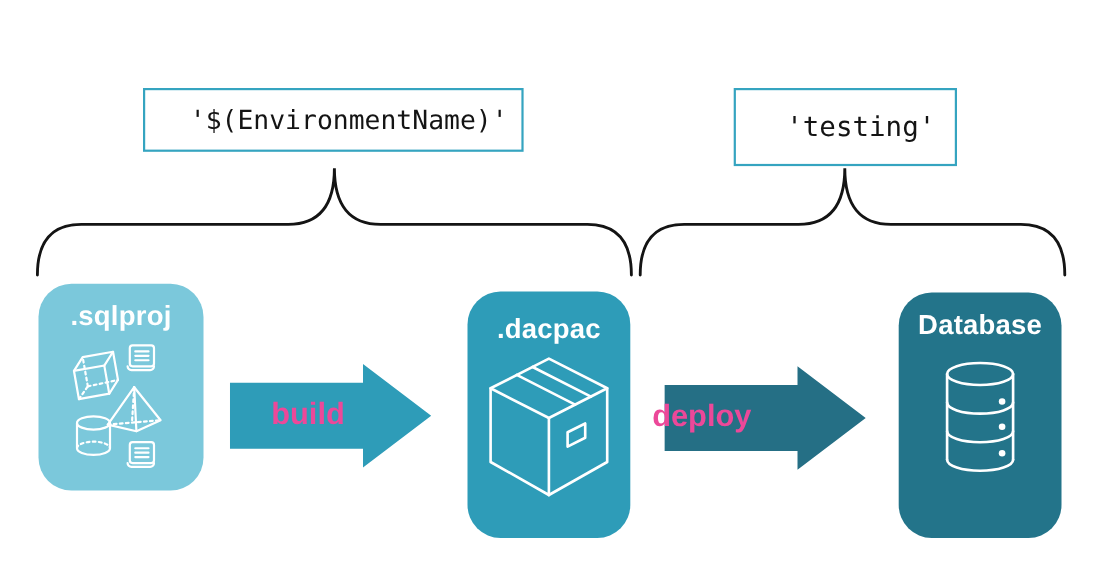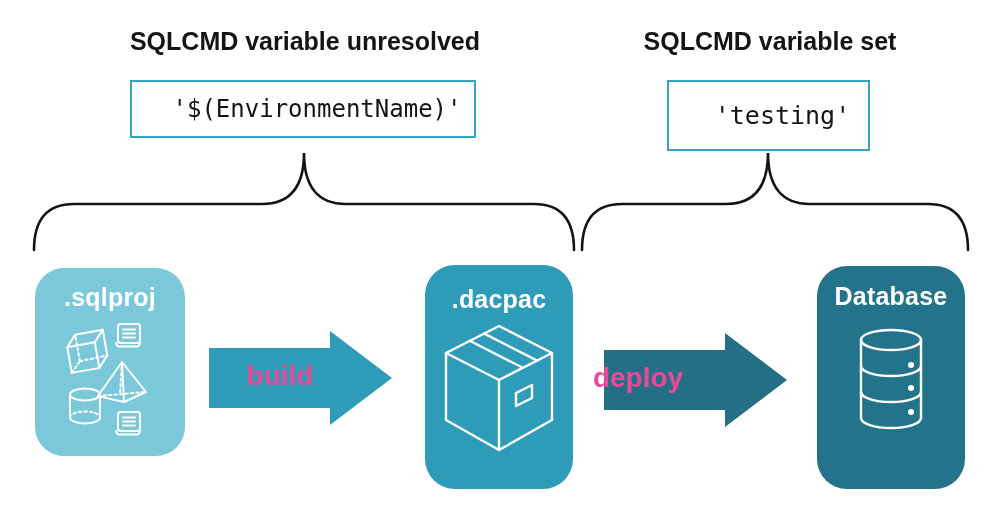--- a/index.html
+++ b/index.html
@@ -25,21 +25,21 @@
   .code {
     font-family:"DejaVu Sans Mono",monospace; color:#141414; white-space:pre;
   }
   .codebox-left  .code { font-size:24px; }
   .codebox-right .code { font-size:25px; }
   .brace { position:absolute; }
   .brace path {
     fill:none; stroke:var(--text-dark,#141414); stroke-width:2.6; stroke-linecap:round;
   }
   .node { position:absolute; border-radius:30px; }
-  .node-sqlproj  { left:35px;  top:268px; width:150px; height:188px; background:var(--light-blue,#7bc8db);border-radius:29px; }
+  .node-sqlproj  { left:35px;  top:258px; width:150px; height:188px; background:var(--light-blue,#7bc8db); }
   .node-dacpac   { left:425px; top:265px; width:148px; height:224px; background:var(--teal,#2e9cb8); }
   .node-database { left:817px; top:266px; width:148px; height:223px; background:var(--dark-teal,#23748a); }
   .node-label {
     position:absolute; left:0; width:100%; text-align:center;
     color:#ffffff; font-weight:700; font-size:25px; letter-spacing:0.2px;
   }
   .node-sqlproj  .node-label { top:15px; }
   .node-dacpac   .node-label { top:20px; }
   .node-database .node-label { top:16px; }
   .node-icon { position:absolute; }
@@ -64,22 +64,20 @@
     text-align:center; line-height:1; white-space:nowrap;
   }
   .arrow-build-label  { left:215px; top:362px; width:130px; }
   .arrow-deploy-label { left:573px; top:364px; width:130px; }
 </style>
 </head>
 <body>
 
 <div class="canvas">
 
-  <div class="heading heading-left">SQLCMD variable unresolved</div>
-  <div class="heading heading-right">SQLCMD variable set</div>
 
   <div class="codebox codebox-left">
     <span class="code">'$(EnvironmentName)'</span>
   </div>
   <div class="codebox codebox-right">
     <span class="code">'testing'</span>
   </div>
 
   <svg class="brace" style="left:32px; top:147px;" width="546" height="106" viewBox="0 0 546 106">
     <path d="M2,103 Q2,57 42,57 L230,57 Q272,57 272,6 Q272,57 314,57 L502,57 Q542,57 542,103"></path>

